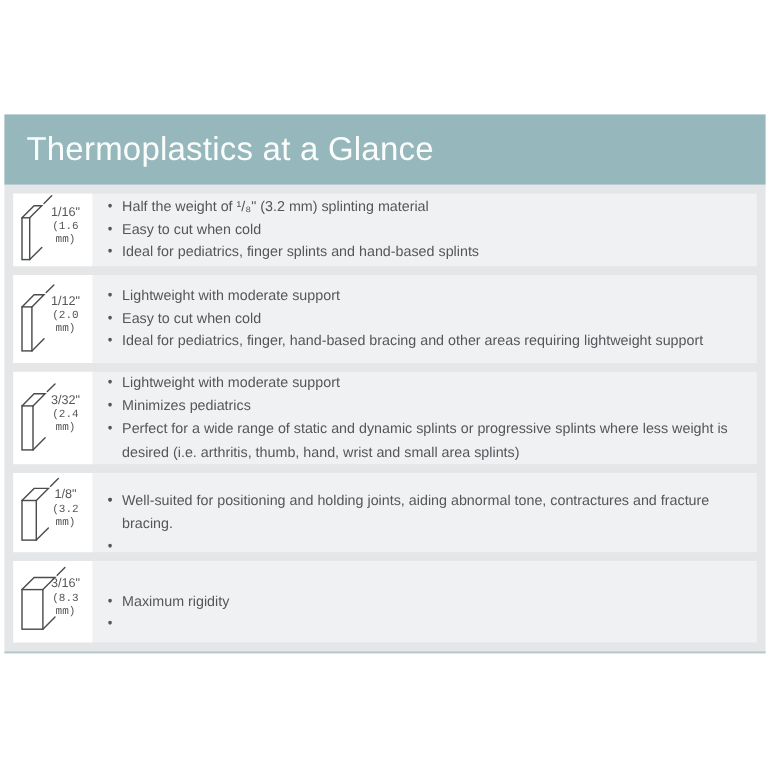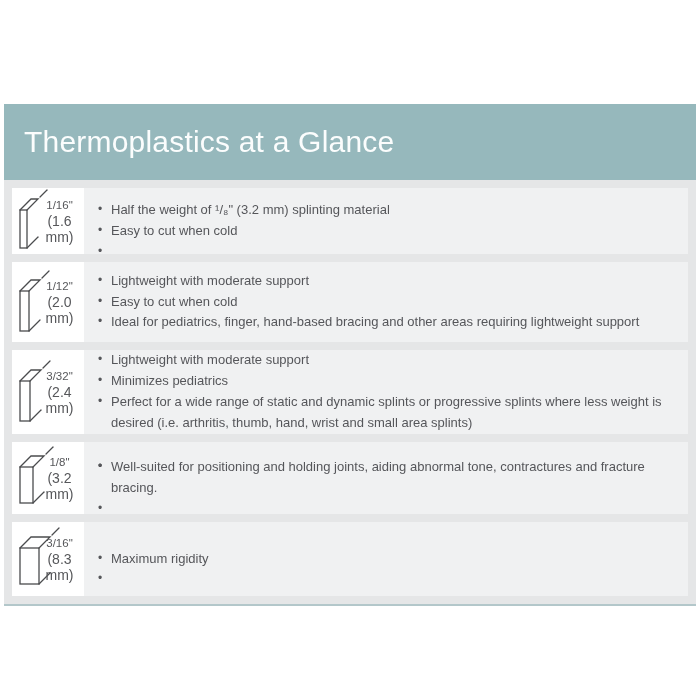--- a/index.html
+++ b/index.html
@@ -6,21 +6,21 @@
   body{
     width:700px;height:700px;background:#ffffff;position:relative;
     font-family:"Liberation Sans","DejaVu Sans",sans-serif;
     -webkit-font-smoothing:antialiased;
   }
   .sheet{
     position:absolute;left:4px;right:4px;top:104px;
     border-bottom:2px solid #b3c7ca;
   }
   .header-band{
-    height:76px;background:#96b8bc;display:flex;align-items:center;
+    height:64px;background:#96b8bc;display:flex;align-items:center;
   }
   .page-title{
     color:#fbfdfd;font-size:30px;font-weight:300;padding-left:20px;
     letter-spacing:0.2px;
   }
   .content-panel{
     background:#e5e6e7;padding:8px;box-sizing:border-box;
   }
   .row{
     display:flex;align-items:stretch;background:#f0f1f2;
@@ -38,21 +38,21 @@
   .icon-inner{
     position:absolute;left:0;top:50%;transform:translateY(-50%);
     width:72px;height:66px;
   }
   .icon-inner svg{position:absolute;left:0;top:0;}
   .labels{
     position:absolute;left:24px;right:1px;top:11px;text-align:center;
     color:#56575a;line-height:1.15;
   }
   .thickness{font-size:11.5px;}
-  .metric{font-size:14px;margin-top:1px;}
+  .metric{font-size:10px;margin-top:1px;font-family:Liberation Mono, monospace;}
   .bullets{
     list-style:none;margin:0;padding:0 16px 0 14px;flex:1;
     display:flex;flex-direction:column;justify-content:center;
     color:#55565a;font-size:13px;line-height:1.6;
   }
   .bullets li{position:relative;padding-left:13px;}
   .bullets li .dot{
     position:absolute;left:0;top:0;font-size:12px;color:#55565a;
   }
 </style>
@@ -76,21 +76,21 @@
               </svg>
         <div class="labels">
           <div class="thickness">1/16"</div>
           <div class="metric">(1.6 mm)</div>
         </div>
       </div>
     </div>
     <ul class="bullets">
             <li><span class="dot">•</span><span>Half the weight of ¹/₈" (3.2 mm) splinting material</span></li>
             <li><span class="dot">•</span><span>Easy to cut when cold</span></li>
-            <li><span class="dot">•</span></li>
+            <li><span class="dot">•</span><span>Ideal for pediatrics, finger splints and hand-based splints</span></li>
           </ul>
   </div>
 
   <div class="row">
     <div class="icon-box">
       <div class="icon-inner">
         <svg width="72" height="66" viewBox="0 0 72 66">
                 <rect x="8" y="22" width="9" height="40" fill="#ffffff" stroke="#4b4c4e" stroke-width="1.3"></rect>
                 <path d="M8,22 L19,11 L28,11 L17,22" fill="none" stroke="#4b4c4e" stroke-width="1.3" stroke-linecap="round"></path>
                 <line x1="30" y1="9" x2="37" y2="2" stroke="#4b4c4e" stroke-width="1.3" stroke-linecap="round"></line>

